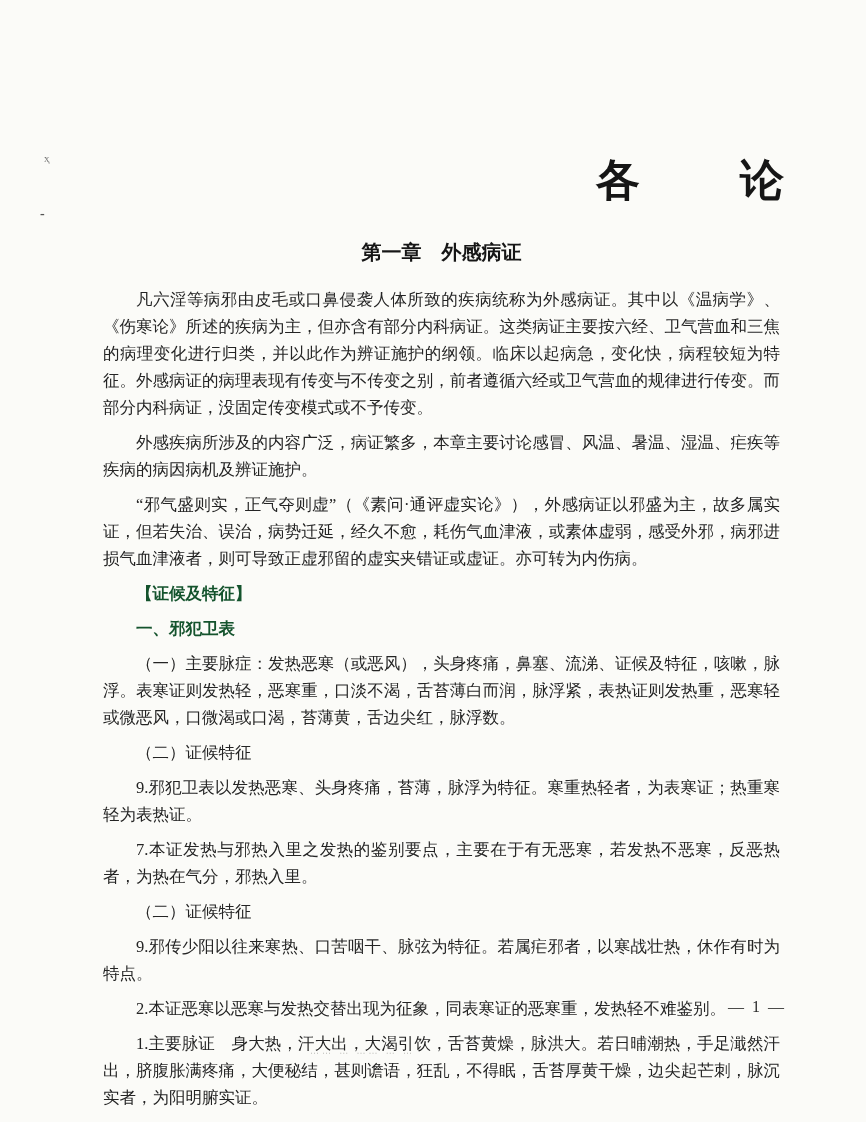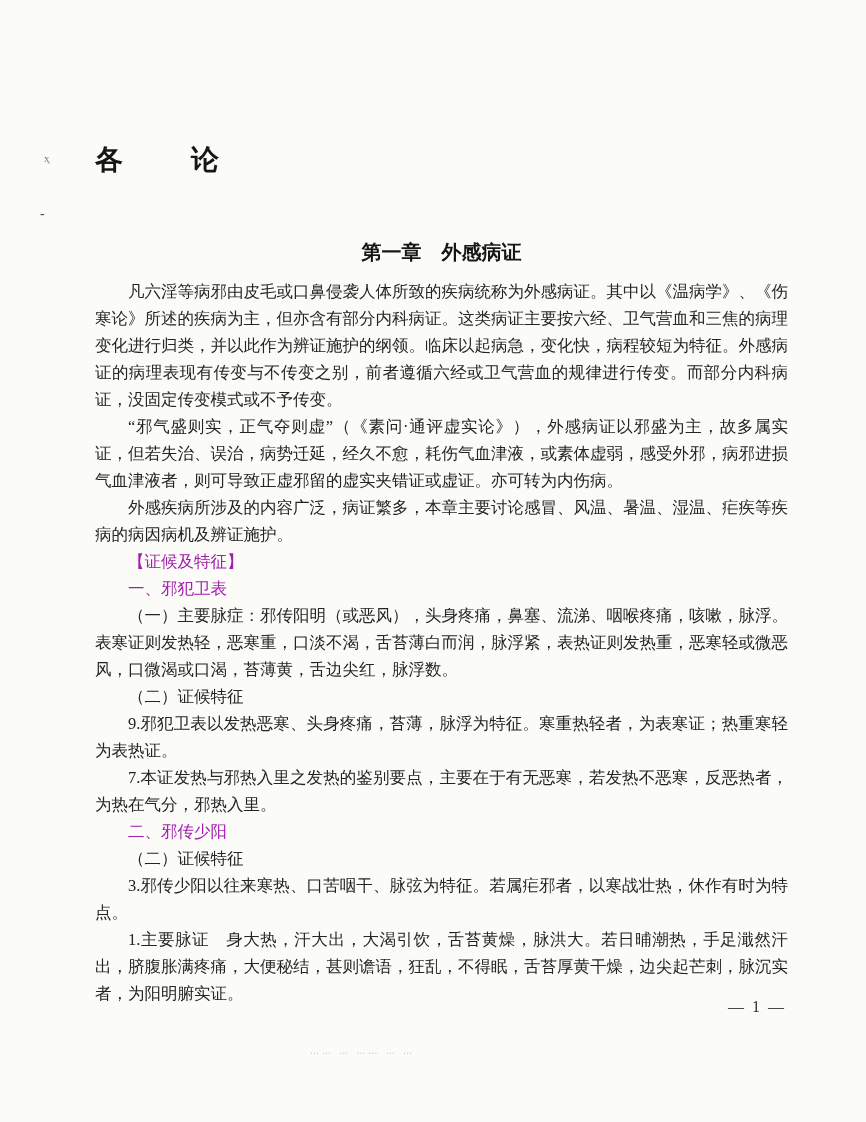--- a/index.html
+++ b/index.html
@@ -15,22 +15,22 @@
     background: #fbfbf8;
     color: #1f1f1f;
     font-family: "Liberation Serif", "DejaVu Serif", serif;
     overflow: hidden;
   }
   .page-title {
     position: absolute;
     top: 122px;
     left: 95px;
     right: 78px;
-    text-align: left;
-    font-size: 28px;
+    text-align: right;
+    font-size: 44px;
     font-weight: 700;
     letter-spacing: 4px;
     color: #161616;
   }
   .chapter-heading {
     position: absolute;
     top: 222px;
     left: 95px;
     right: 78px;
     text-align: center;
@@ -42,26 +42,26 @@
     position: absolute;
     top: 278px;
     left: 95px;
     right: 78px;
     font-size: 16.5px;
     line-height: 27px;
     text-align: justify;
     color: #242424;
   }
   .body-text p {
-    margin: 0;
+    margin: 8px;
     text-indent: 2em;
   }
   .body-text p.bold {
-    font-weight: 400;
-    color: #a21caf;
+    font-weight: 700;
+    color: #14532d;
   }
   .page-number {
     position: absolute;
     top: 998px;
     right: 80px;
     font-size: 16px;
     color: #2a2a2a;
     letter-spacing: 2px;
   }
   .scan-mark-x {
@@ -95,31 +95,31 @@
 
   <div class="scan-mark-x">ҳ</div>
   <div class="scan-mark-dash">-</div>
 
   <h1 class="page-title">各　　论</h1>
 
   <h2 class="chapter-heading">第一章　外感病证</h2>
 
   <div class="body-text">
     <p>凡六淫等病邪由皮毛或口鼻侵袭人体所致的疾病统称为外感病证。其中以《温病学》、《伤寒论》所述的疾病为主，但亦含有部分内科病证。这类病证主要按六经、卫气营血和三焦的病理变化进行归类，并以此作为辨证施护的纲领。临床以起病急，变化快，病程较短为特征。外感病证的病理表现有传变与不传变之别，前者遵循六经或卫气营血的规律进行传变。而部分内科病证，没固定传变模式或不予传变。</p>
+    <p>外感疾病所涉及的内容广泛，病证繁多，本章主要讨论感冒、风温、暑温、湿温、疟疾等疾病的病因病机及辨证施护。</p>
     <p>“邪气盛则实，正气夺则虚”（《素问·通评虚实论》），外感病证以邪盛为主，故多属实证，但若失治、误治，病势迁延，经久不愈，耗伤气血津液，或素体虚弱，感受外邪，病邪进损气血津液者，则可导致正虚邪留的虚实夹错证或虚证。亦可转为内伤病。</p>
-    <p>外感疾病所涉及的内容广泛，病证繁多，本章主要讨论感冒、风温、暑温、湿温、疟疾等疾病的病因病机及辨证施护。</p>
     <p class="bold">【证候及特征】</p>
     <p class="bold">一、邪犯卫表</p>
-    <p>（一）主要脉症：邪传阳明（或恶风），头身疼痛，鼻塞、流涕、咽喉疼痛，咳嗽，脉浮。表寒证则发热轻，恶寒重，口淡不渴，舌苔薄白而润，脉浮紧，表热证则发热重，恶寒轻或微恶风，口微渴或口渴，苔薄黄，舌边尖红，脉浮数。</p>
+    <p>（一）主要脉症：发热恶寒（或恶风），头身疼痛，鼻塞、流涕、证候及特征，咳嗽，脉浮。表寒证则发热轻，恶寒重，口淡不渴，舌苔薄白而润，脉浮紧，表热证则发热重，恶寒轻或微恶风，口微渴或口渴，苔薄黄，舌边尖红，脉浮数。</p>
     <p>（二）证候特征</p>
     <p>9.邪犯卫表以发热恶寒、头身疼痛，苔薄，脉浮为特征。寒重热轻者，为表寒证；热重寒轻为表热证。</p>
     <p>7.本证发热与邪热入里之发热的鉴别要点，主要在于有无恶寒，若发热不恶寒，反恶热者，为热在气分，邪热入里。</p>
-    <p class="bold">二、邪传少阳</p>
     <p>（二）证候特征</p>
-    <p>3.邪传少阳以往来寒热、口苦咽干、脉弦为特征。若属疟邪者，以寒战壮热，休作有时为特点。</p>
+    <p>9.邪传少阳以往来寒热、口苦咽干、脉弦为特征。若属疟邪者，以寒战壮热，休作有时为特点。</p>
+    <p>2.本证恶寒以恶寒与发热交替出现为征象，同表寒证的恶寒重，发热轻不难鉴别。</p>
     <p>1.主要脉证　身大热，汗大出，大渴引饮，舌苔黄燥，脉洪大。若日晡潮热，手足濈然汗出，脐腹胀满疼痛，大便秘结，甚则谵语，狂乱，不得眠，舌苔厚黄干燥，边尖起芒刺，脉沉实者，为阳明腑实证。</p>
 
   </div>
 
   <div class="page-number">— 1 —</div>
 
   <div class="scan-footer-dots">⋯⋯ ⋯ ⋯⋯ ⋯ ⋯</div>
 
 </div>
 

